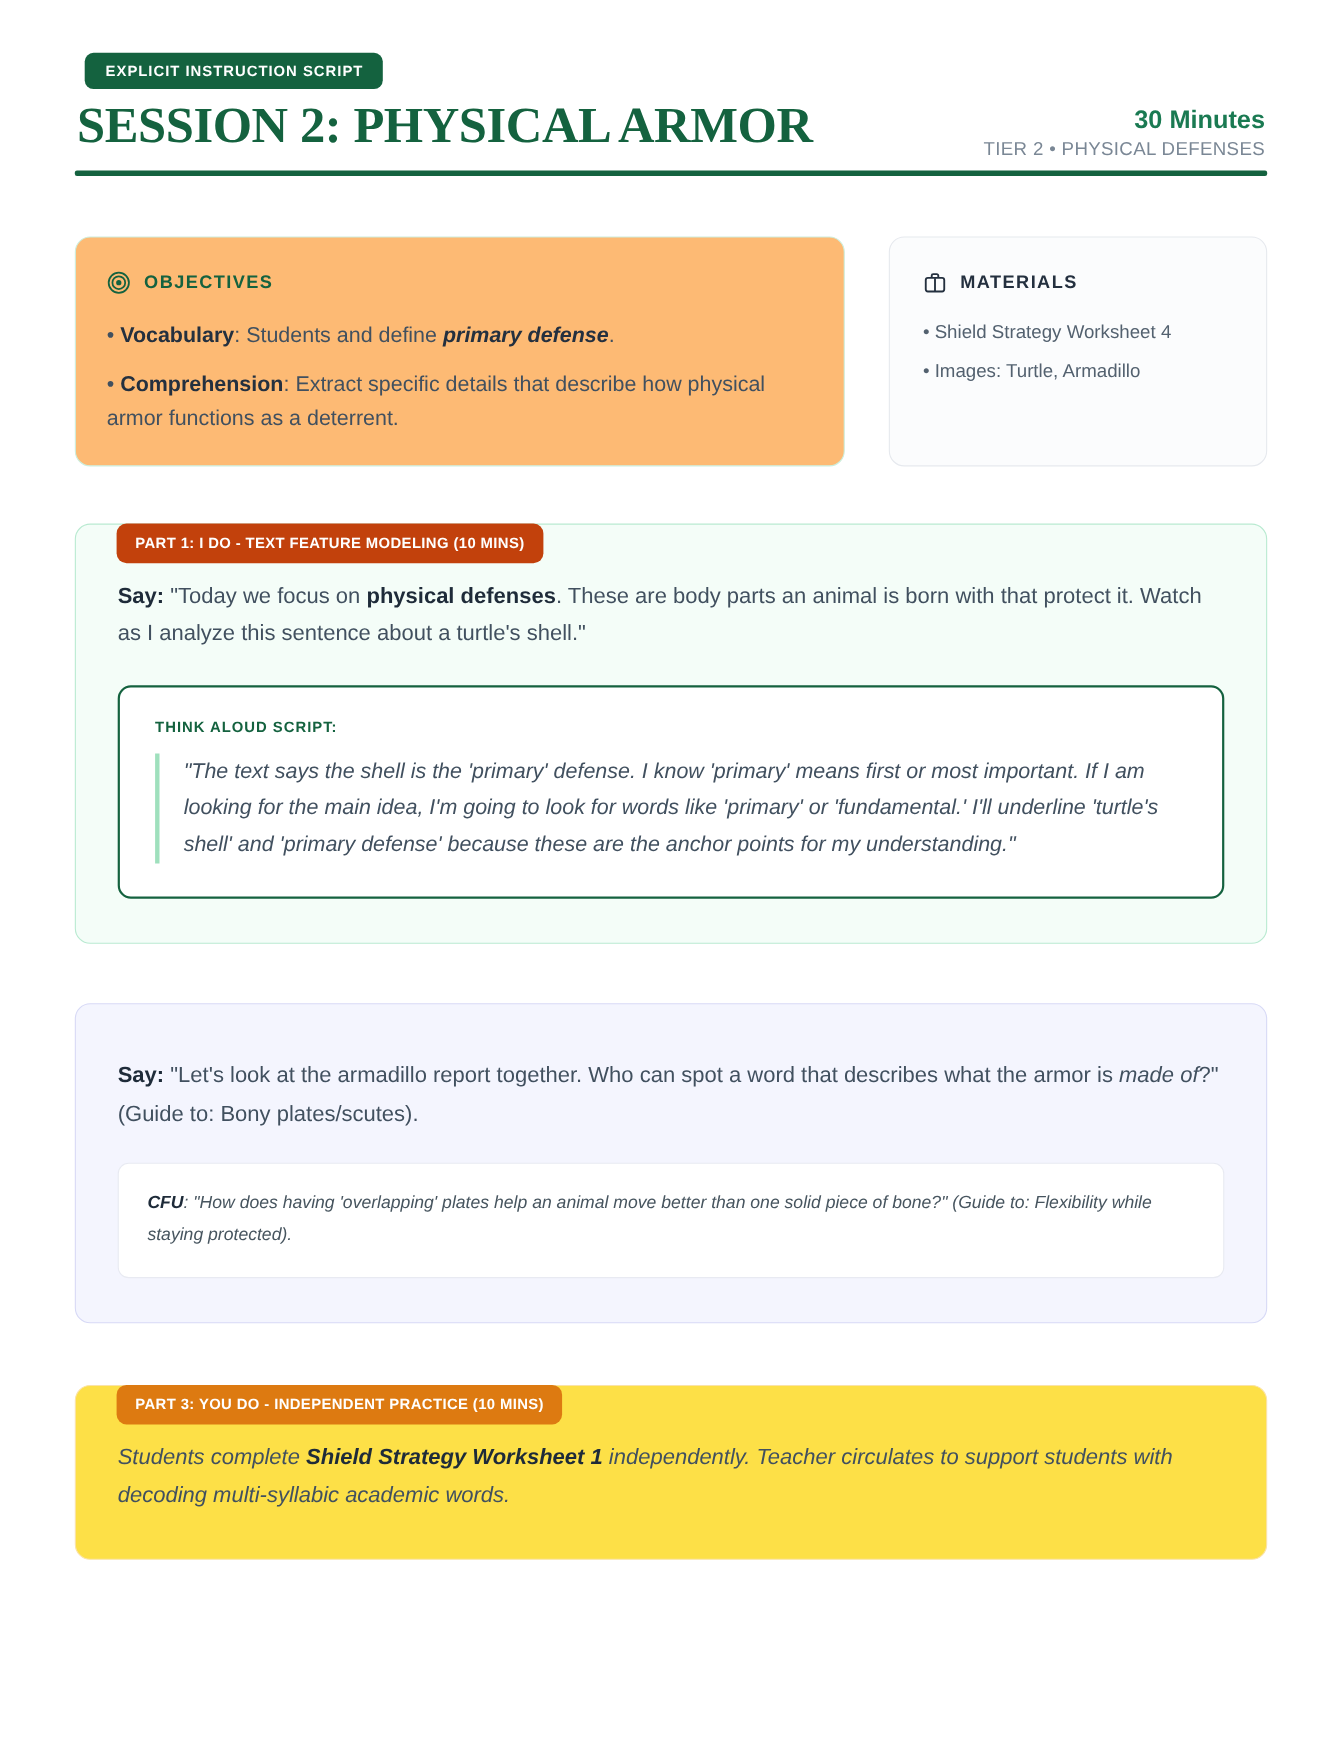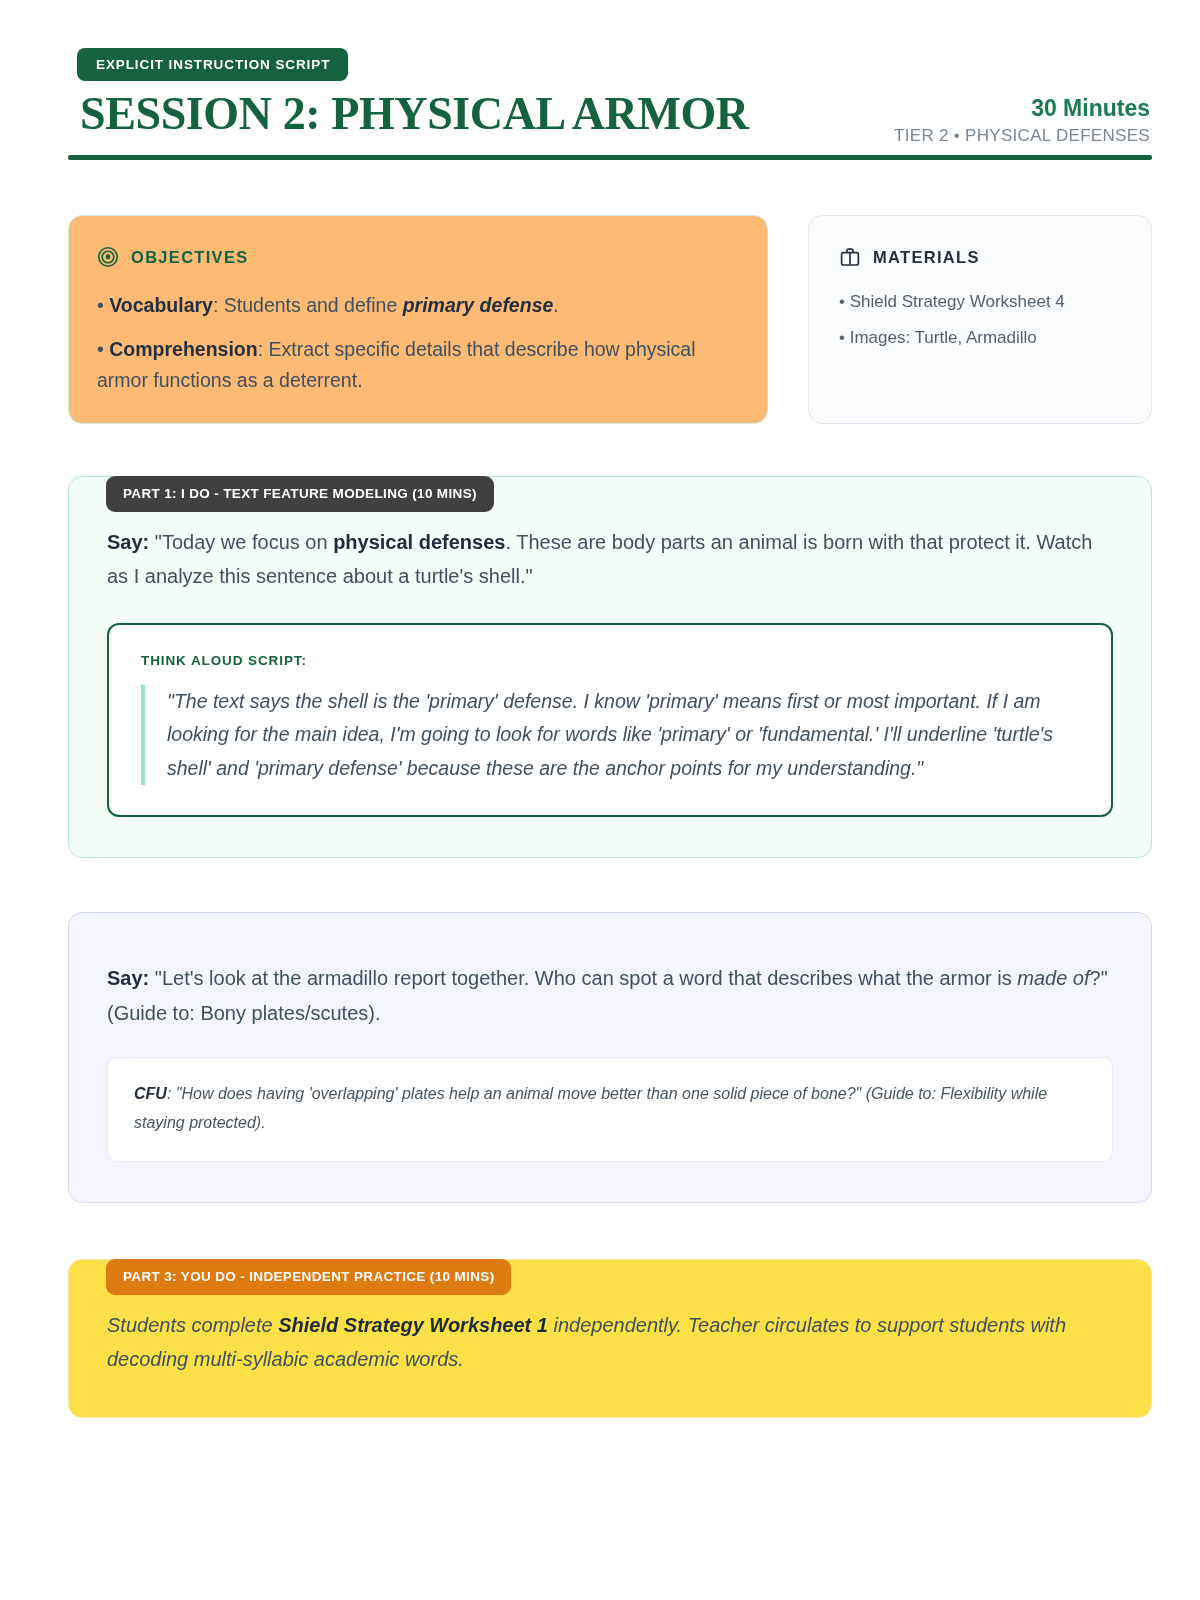--- a/index.html
+++ b/index.html
@@ -34,21 +34,21 @@
     border-radius: 8px;
     margin-left: 9px;
   }
 
   .title {
     font-family: "Liberation Serif", serif;
     font-size: 46px;
     font-weight: bold;
     color: #14623f;
     letter-spacing: -0.4px;
-    margin-left: 12px;
+    margin-left: 2px;
     margin-top: 6px;
     line-height: 1.18;
   }
 
   .header-right {
     position: absolute;
     right: 2px;
     top: 46px;
     text-align: right;
   }
@@ -138,21 +138,21 @@
     top: 0;
     left: 38px;
     z-index: 3;
     color: #ffffff;
     font-size: 13.5px;
     font-weight: bold;
     letter-spacing: 0.35px;
     padding: 10px 17px 11px 17px;
     border-radius: 9px;
   }
-  .pb-green  { background: #404040; }
+  .pb-green  { background: #c2410c; }
   .pb-indigo { background: #3d34c4; }
   .pb-orange { background: #dd7a11; }
 
   .part-body {
     margin-top: 19px;
     border-radius: 14px;
     padding: 48px 38px 40px 38px;
   }
   .body-green {
     background: #f4fdf8;

